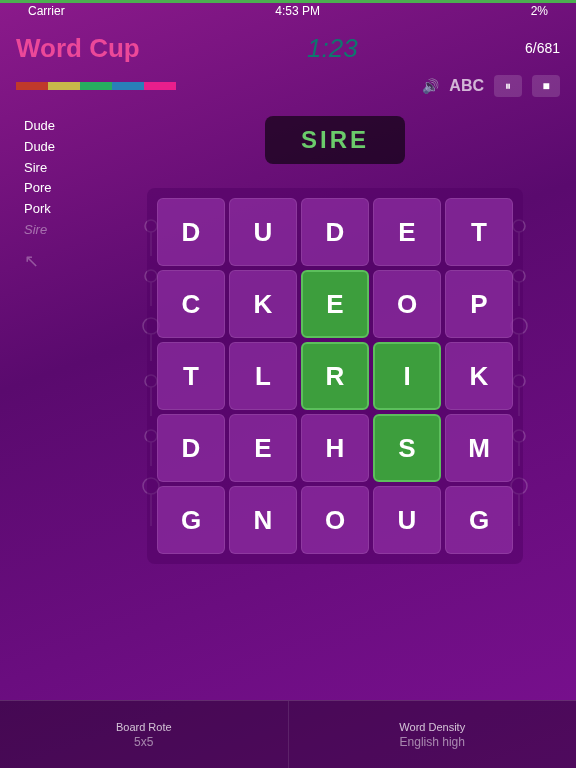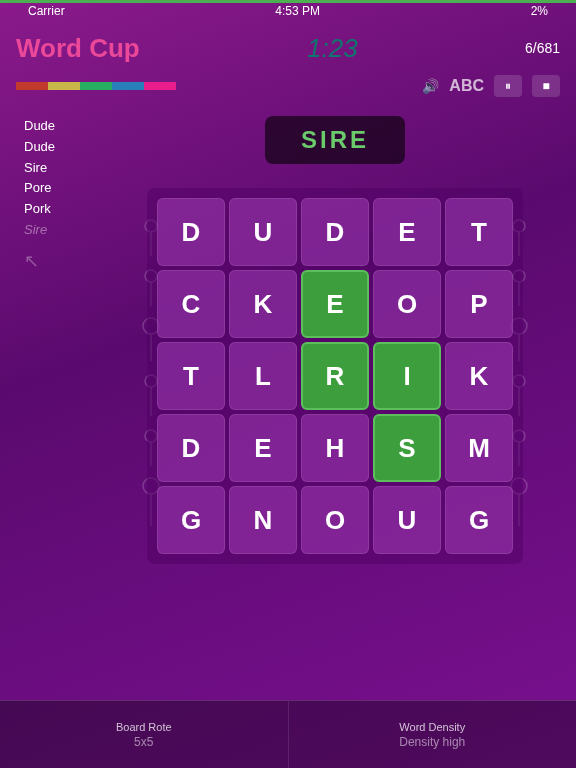--- a/index.html
+++ b/index.html
@@ -377,16 +377,16 @@
 
   <div class="bottom-item">
     <span class="bottom-label">Board Rote</span>
     <span class="bottom-label-small">5x5</span>
   </div>
 
 
 
   <div class="bottom-item">
     <span class="bottom-label">Word Density</span>
-    <span class="bottom-label-small">Density high</span>
+    <span class="bottom-label-small">English high</span>
   </div>
 
 </div>
 
 </body></html>

